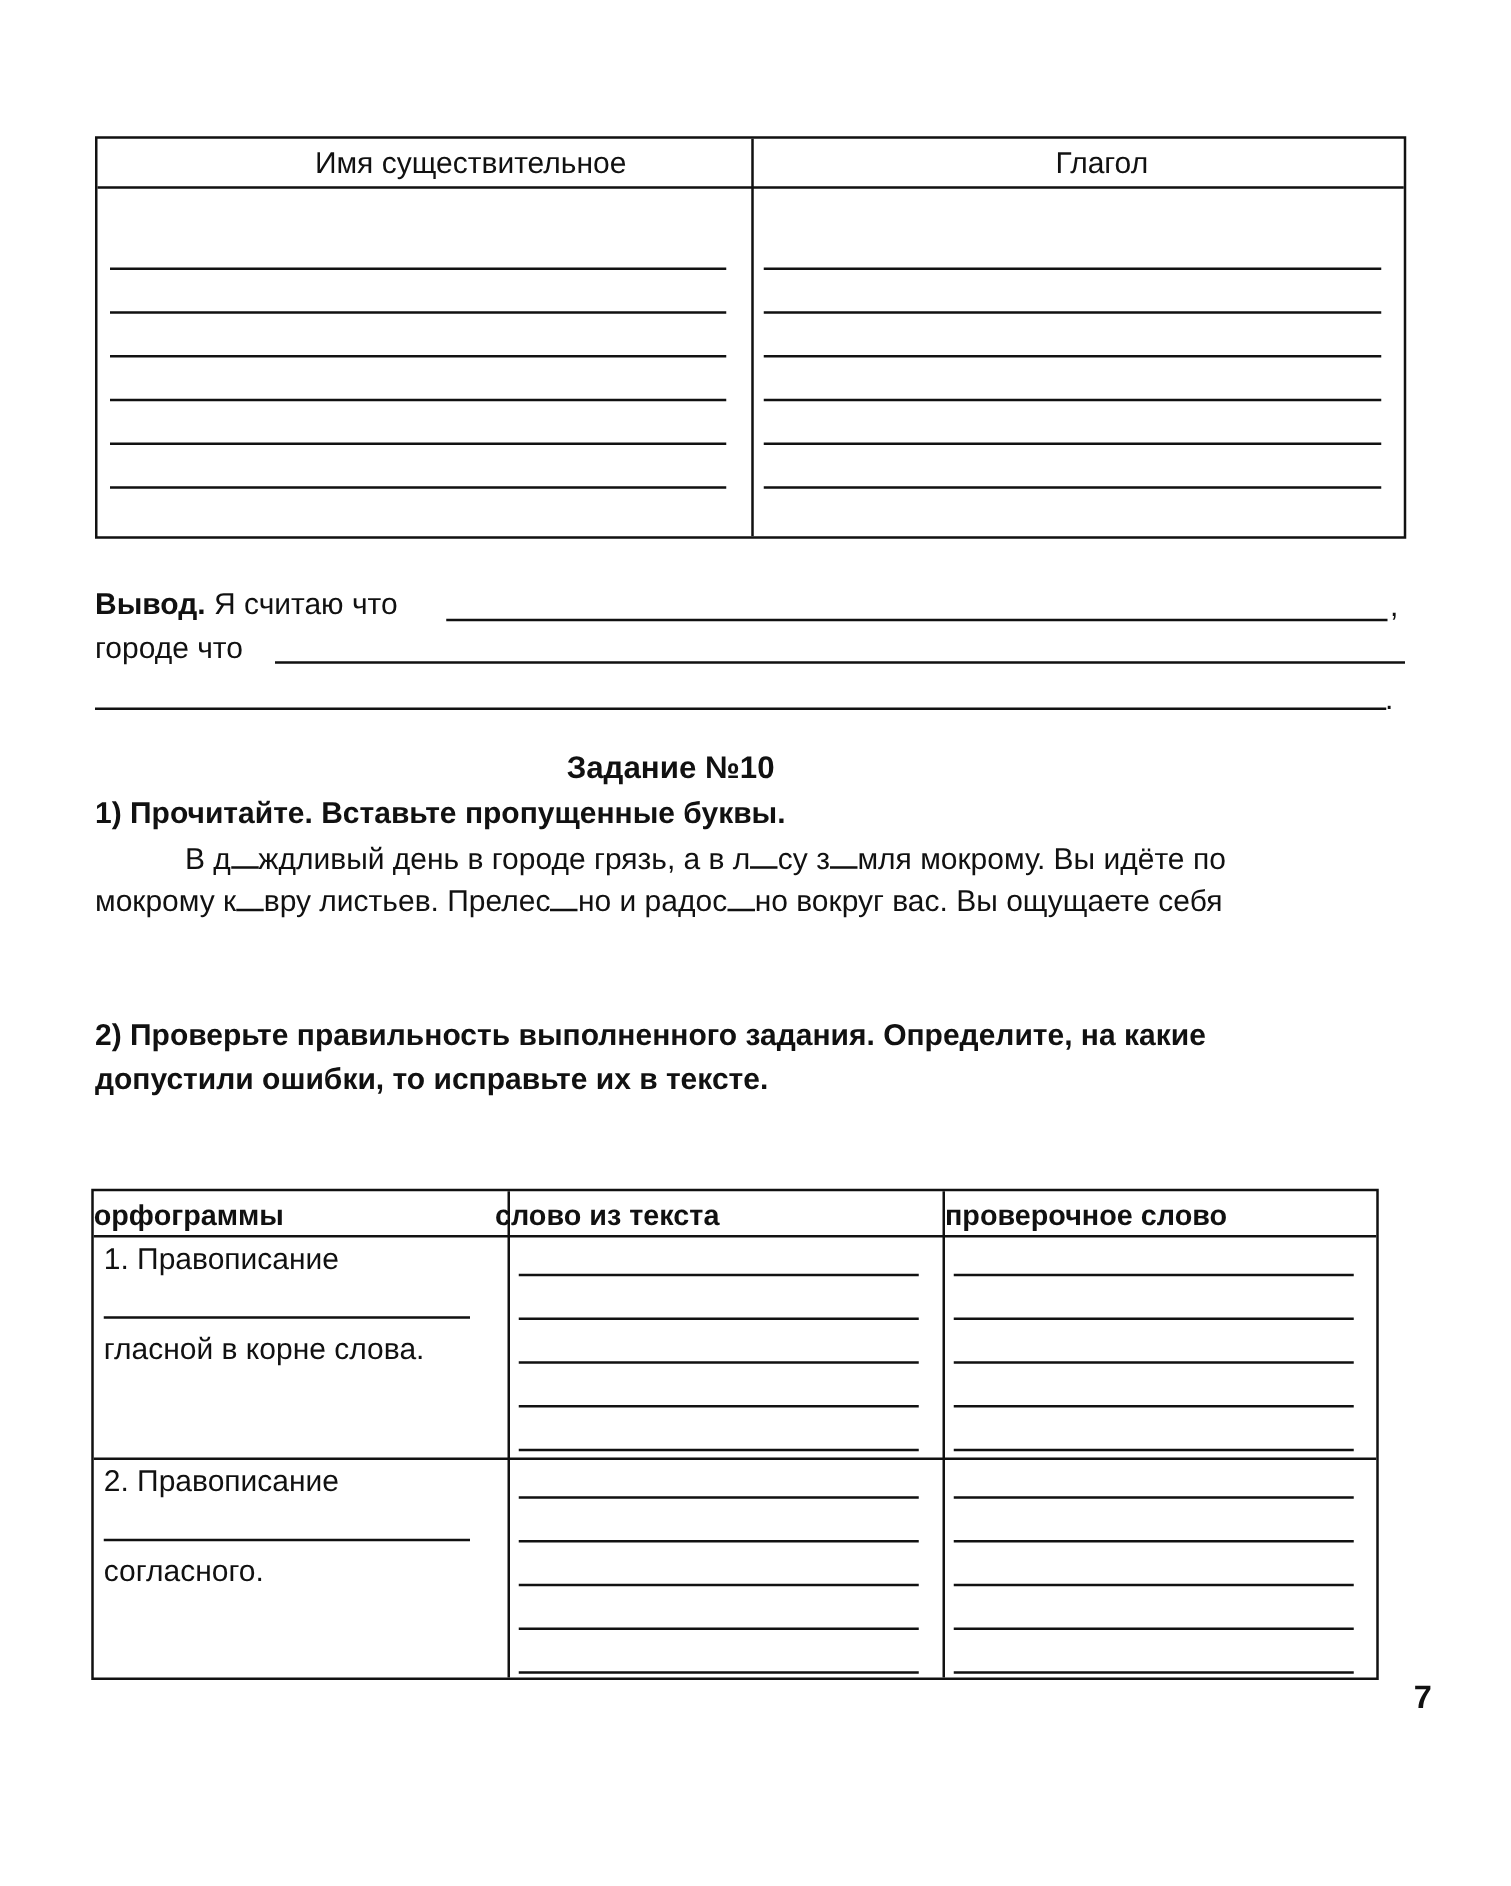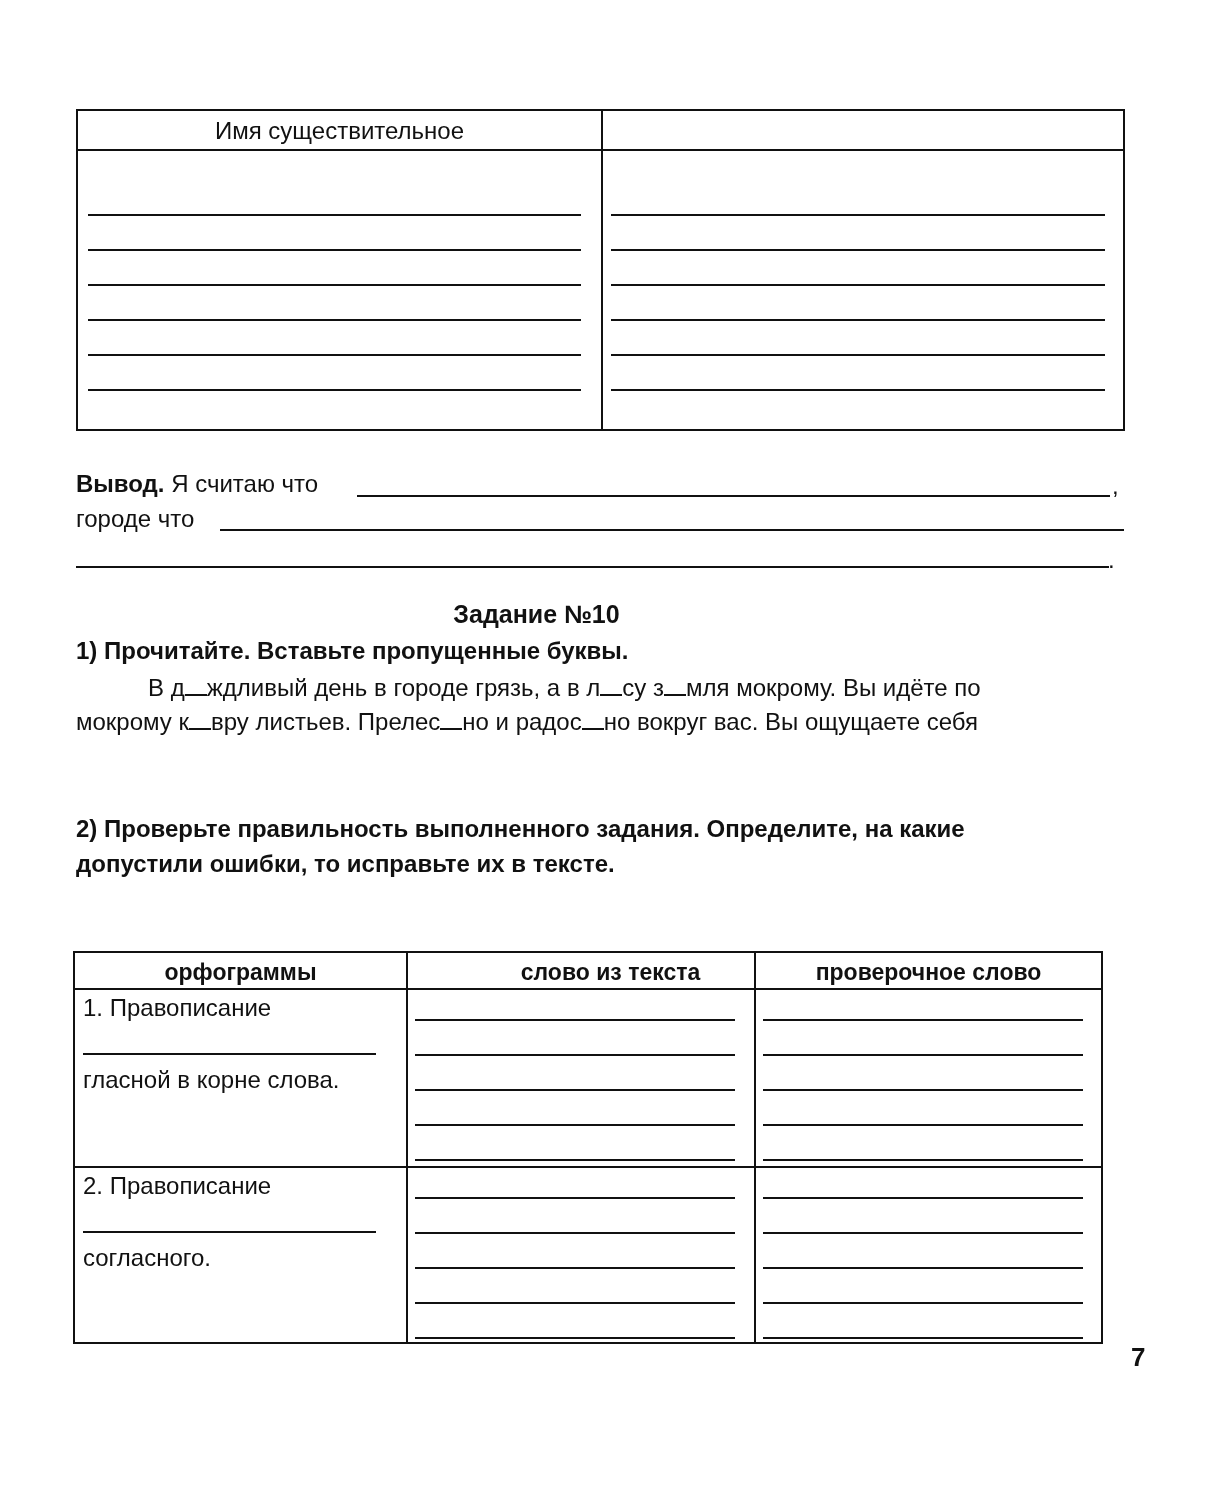--- a/index.html
+++ b/index.html
@@ -10,21 +10,21 @@
     }
     .abs { position: absolute; }
 
     
     .t1 { left: 76px; top: 109px; width: 1049px; height: 322px;
           border: 2px solid #111; box-sizing: border-box; }
     .t1-head { position: absolute; left: 0; top: 0; right: 0; height: 38px;
                border-bottom: 2px solid #111; }
     .t1-div { position: absolute; left: 523px; top: 0; bottom: 0; width: 2px; background: #111; }
     .t1-h { position: absolute; top: 0; height: 38px; line-height: 40px;
-            text-align: center; font-size: 24px; }
+            text-align: center; font-size: 24px; margin-left: 37px; }
     .t1-h.left { left: 0; width: 523px; }
     .t1-h.right { left: 525px; right: 0; }
     .wline { position: absolute; height: 2px; background: #111; }
 
     
     .concl { left: 76px; font-size: 24px; line-height: 28px; white-space: nowrap; }
     .concl b { font-weight: 900; }
 
     
     .task-title { left: 0; width: 1073px; top: 600px; text-align: center;
@@ -35,33 +35,34 @@
     .gap { display: inline-block; width: 22px; border-bottom: 2px solid #111;
            height: 16px; vertical-align: baseline; }
 
     .q2 { left: 76px; width: 1050px; font-size: 24px; font-weight: 900; line-height: 35px; }
 
     
     .t2 { left: 73px; top: 951px; width: 1030px; height: 393px;
           border: 2px solid #111; box-sizing: border-box; }
     .t2-vd { position: absolute; top: 0; bottom: 0; width: 2px; background: #111; }
     .t2-hd { position: absolute; left: 0; right: 0; height: 2px; background: #111; }
-    .t2-h { position: absolute; top: 0; height: 36px; line-height: 38px; text-align: center;
+    .t2-h { position: absolute; top: 0; height: 36px; line-height: 38px; 
             font-size: 23px; font-weight: 900; }
     .cell-text { position: absolute; font-size: 24px; line-height: 28px; }
 
     .page-num { left: 1131px; top: 1342px; font-size: 26px; font-weight: 700; }
   </style>
 </head>
 <body>
 
 <div class="abs t1">
   <div class="t1-head"></div>
   <div class="t1-div"></div>
   <div class="t1-h left">Имя существительное</div>
+  <div class="t1-h right">Глагол</div>
 
   <div class="wline" style="left:10px;width:493px;top:103px"></div>
   <div class="wline" style="left:10px;width:493px;top:138px"></div>
   <div class="wline" style="left:10px;width:493px;top:173px"></div>
   <div class="wline" style="left:10px;width:493px;top:208px"></div>
   <div class="wline" style="left:10px;width:493px;top:243px"></div>
   <div class="wline" style="left:10px;width:493px;top:278px"></div>
 
   <div class="wline" style="left:533px;width:494px;top:103px"></div>
   <div class="wline" style="left:533px;width:494px;top:138px"></div>
@@ -97,21 +98,21 @@
   <div>допустили ошибки, то исправьте их в тексте.</div>
 </div>
 
 <div class="abs t2">
   <div class="t2-hd" style="top:35px"></div>
   <div class="t2-hd" style="top:213px"></div>
   <div class="t2-vd" style="left:331px"></div>
   <div class="t2-vd" style="left:679px"></div>
 
   <div class="t2-h" style="left:0;width:331px">орфограммы</div>
-  <div class="t2-h" style="left:349px;width:373px">слово из текста</div>
+  <div class="t2-h" style="left:321px;width:373px">слово из текста</div>
   <div class="t2-h" style="left:681px;right:0">проверочное слово</div>
 
   <div class="cell-text" style="left:8px;top:41px">1. Правописание</div>
   <div class="wline" style="left:8px;top:100px;width:293px"></div>
   <div class="cell-text" style="left:8px;top:113px">гласной в корне слова.</div>
 
   <div class="wline" style="left:340px;top:66px;width:320px"></div>
   <div class="wline" style="left:340px;top:101px;width:320px"></div>
   <div class="wline" style="left:340px;top:136px;width:320px"></div>
   <div class="wline" style="left:340px;top:171px;width:320px"></div>

